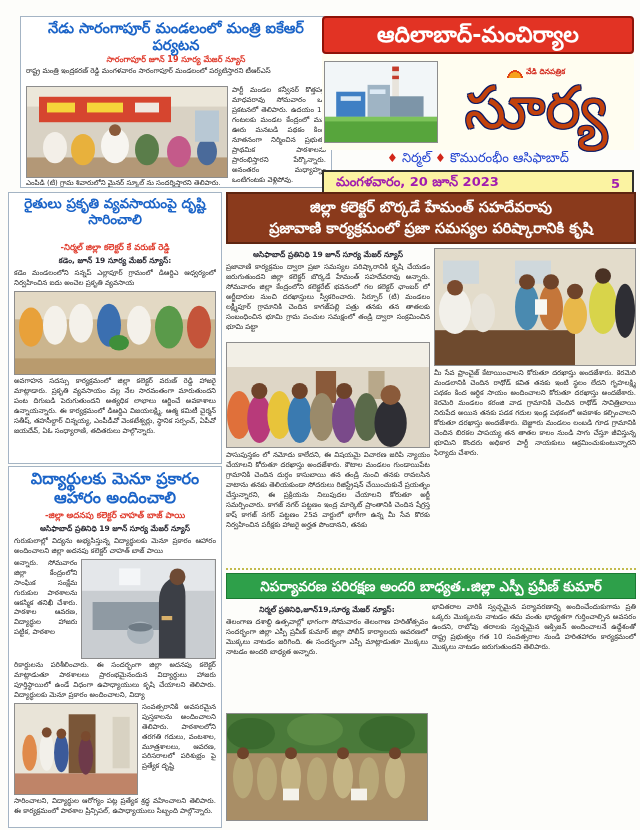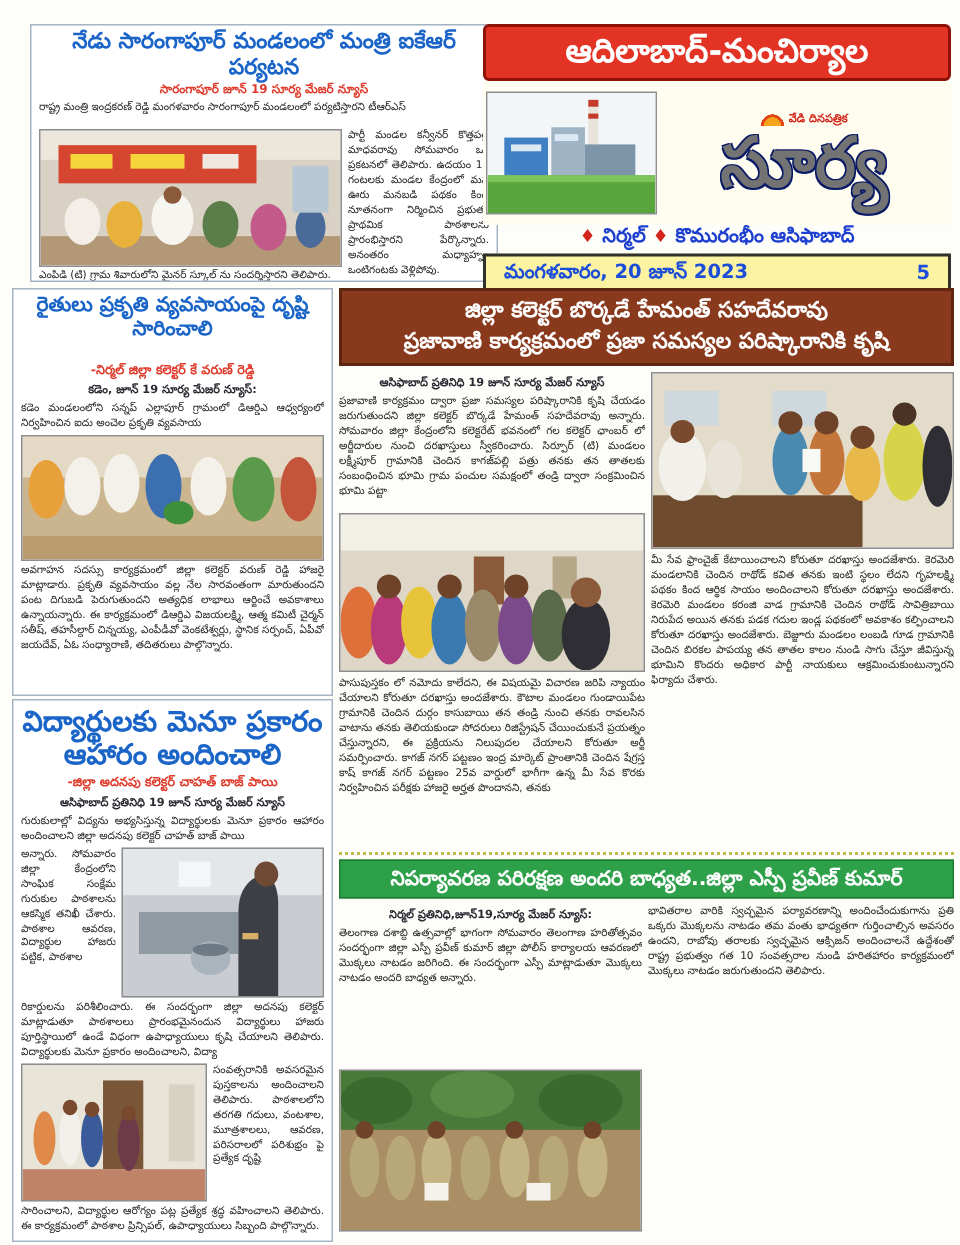--- a/index.html
+++ b/index.html
@@ -9,27 +9,27 @@
   .h-blue{color:#1b64c8;font-weight:bold;text-align:center;line-height:1.18;}
   .sub-red{color:#e03c2d;font-weight:bold;text-align:center;}
   .byline{color:#2a2a33;font-weight:bold;text-align:center;font-size:7.5px;margin:2px 0;}
   .body-t{font-size:7px;line-height:1.42;text-align:justify;color:#222;overflow:hidden;}
   .photo{border:1px solid #8d8d8d;overflow:hidden;background:#ddd;box-sizing:border-box;}
   .photo svg{display:block;width:100%;height:100%;}
   .row{display:flex;gap:4px;}
   
   .banner{background:#e23324;border:2px solid #8f1207;border-radius:4px;color:#fff;
           font-weight:bold;font-size:22px;text-align:center;line-height:34px;height:38px;box-sizing:border-box;}
-  .logo-name{color:#737373;font-weight:700;font-size:46px;line-height:1;
+  .logo-name{color:#c2410c;font-weight:400;font-size:59px;line-height:1;
              text-shadow:1px 1px 0 #0a1a66,-1px -1px 0 #0a1a66,1px -1px 0 #0a1a66,-1px 1px 0 #0a1a66;}
   .tagline{color:#d2261a;font-size:7.5px;font-weight:bold;text-align:center;}
-  .editions{color:#1e3fd0;font-weight:bold;font-size:13px;text-align:center;}
+  .editions{color:#1e3fd0;font-weight:normal;font-size:13px;text-align:center;}
   .diamond{color:#2430c8;font-size:12px;}
   .dateline{background:#fbf3a2;border:2px solid #30302c;display:flex;justify-content:space-between;
-            align-items:center;font-weight:bold;font-size:13px;color:#1d4ed8;padding:2px 12px;box-sizing:border-box;height:26px;}
+            align-items:center;font-weight:bold;font-size:13px;color:#a21caf;padding:2px 12px;box-sizing:border-box;height:26px;}
   
   .main-head{background:#8a3a1c;border:2px solid #5e2510;color:#fff;font-weight:bold;font-size:14.5px;
              text-align:center;line-height:1.45;padding:3px 2px;box-sizing:border-box;}
   .green-band{background:#2ea04a;border:1px solid #1c7a33;color:#fff;font-weight:bold;font-size:13.5px;
               text-align:center;line-height:24px;height:26px;box-sizing:border-box;}
   .dotted-sep{border-top:2px dotted #c2bb4d;}
 </style>
 </head>
 <body>
 
@@ -121,21 +121,21 @@
         <ellipse cx="77" cy="18" rx="7" ry="11" fill="#5a9a4a"></ellipse>
         <ellipse cx="92" cy="18" rx="6" ry="11" fill="#c4543a"></ellipse>
         <ellipse cx="52" cy="26" rx="5" ry="4" fill="#3f8f3a"></ellipse>
         <rect y="34" width="100" height="8" fill="#b99b6e"></rect>
       </svg>
     </div>
     <div class="body-t" style="height:118px;">అవగాహన సదస్సు కార్యక్రమంలో జిల్లా కలెక్టర్ వరుణ్ రెడ్డి హాజరై మాట్లాడారు. ప్రకృతి వ్యవసాయం వల్ల నేల సారవంతంగా మారుతుందని పంట దిగుబడి పెరుగుతుందని అత్యధిక లాభాలు ఆర్జించే అవకాశాలు ఉన్నాయన్నారు. ఈ కార్యక్రమంలో డిఆర్డిఎ విజయలక్ష్మి, ఆత్మ కమిటీ చైర్మన్ సతీష్, తహసీల్దార్ చిన్నయ్య, ఎంపీడీవో వెంకటేశ్వర్లు, స్థానిక సర్పంచ్, ఏపీవో జయదేవ్, ఏఓ సంధ్యారాణి, తదితరులు పాల్గొన్నారు.</div>
   </div>
 
   <div class="box" style="left:8px;top:466px;width:214px;height:362px;">
-    <div class="h-blue" style="font-size:19px;">విద్యార్థులకు మెనూ ప్రకారం ఆహారం అందించాలి</div>
+    <div class="h-blue" style="font-size:16px;">విద్యార్థులకు మెనూ ప్రకారం ఆహారం అందించాలి</div>
     <div class="sub-red" style="font-size:8.5px;margin-top:2px;">-జిల్లా అదనపు కలెక్టర్ చాహత్ బాజ్ పాయి</div>
     <div class="byline">ఆసిఫాబాద్ ప్రతినిధి 19 జూన్  సూర్య మేజర్ న్యూస్</div>
     <div class="body-t" style="height:20px;">గురుకులాల్లో విద్యను అభ్యసిస్తున్న విద్యార్థులకు మెనూ ప్రకారం ఆహారం అందించాలని జిల్లా అదనపు కలెక్టర్ చాహత్ బాజ్ పాయి</div>
     <div class="row" style="margin:2px 0;">
       <div class="body-t" style="width:64px;height:100px;">అన్నారు. సోమవారం జిల్లా కేంద్రంలోని సాంఘిక సంక్షేమ గురుకుల పాఠశాలను ఆకస్మిక తనిఖీ చేశారు. పాఠశాల ఆవరణ, విద్యార్థుల హాజరు పట్టిక, పాఠశాల</div>
       <div class="photo" style="width:136px;height:100px;">
         <svg viewBox="0 0 100 70" preserveAspectRatio="none" aria-hidden="true">
           <rect width="100" height="70" fill="#c9cdd1"></rect>
           <rect width="100" height="22" fill="#e4e7ea"></rect>
           <rect x="28" y="6" width="16" height="12" fill="#f4f6f8"></rect>

